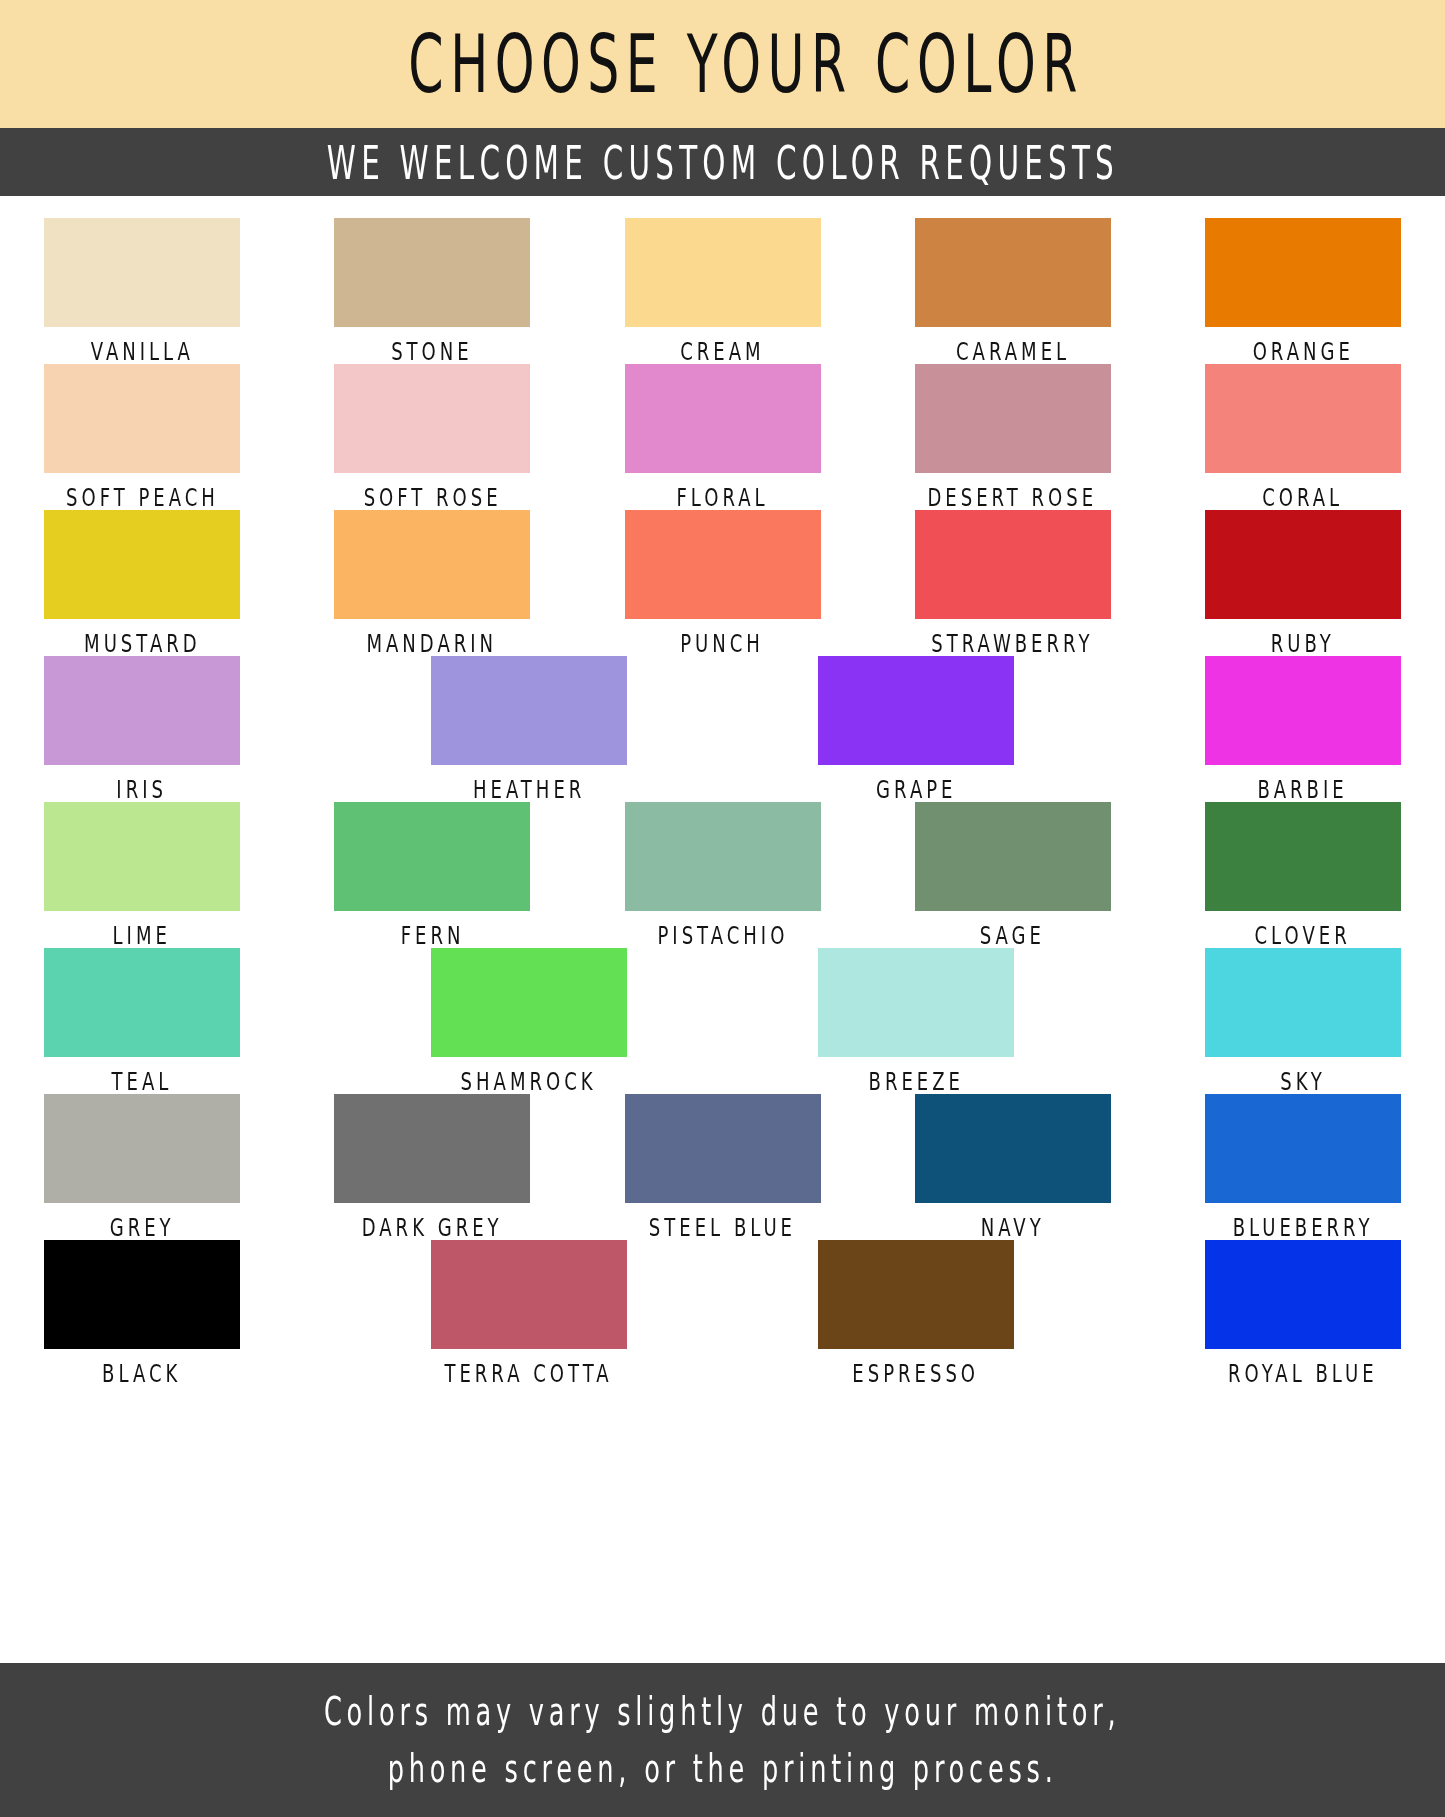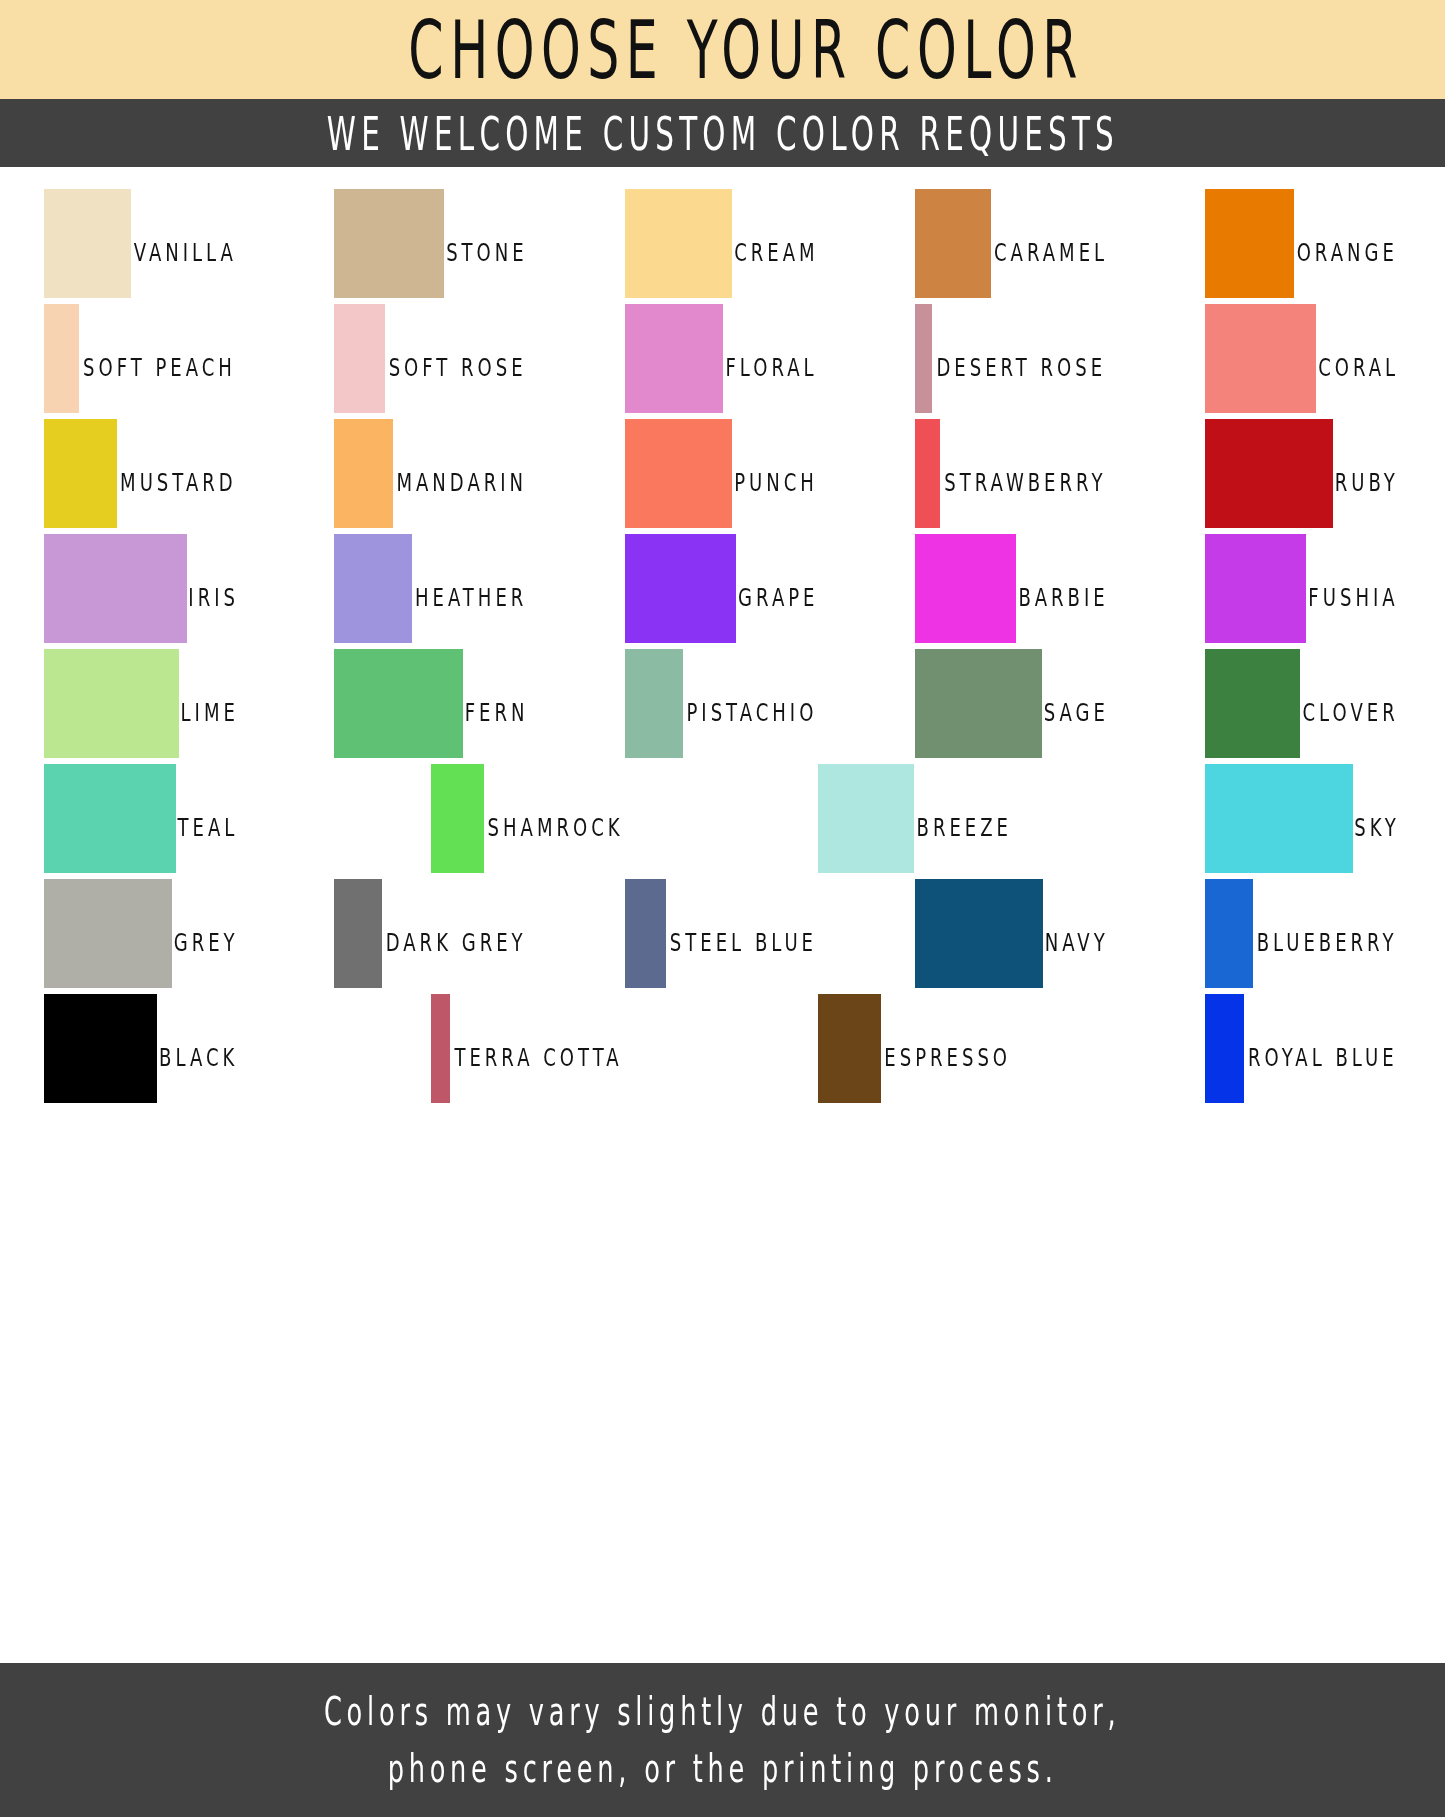--- a/index.html
+++ b/index.html
@@ -19,21 +19,21 @@
     width: 1445px;
     height: 1817px;
     background: #ffffff;
     box-sizing: border-box;
   }
 
   
   .band-title {
     width: 100%;
     background: #F9DFA6;
-    height: 99px;
+    height: 128px;
     display: flex;
     align-items: center;
     justify-content: center;
     box-sizing: border-box;
     padding-left: 47px;
   }
   .band-title .txt {
     font-family: "DejaVu Sans", sans-serif;
     font-size: 55px;
     letter-spacing: 7px;
@@ -69,21 +69,21 @@
     box-sizing: border-box;
   }
   .row {
     display: flex;
     justify-content: space-between;
     margin-bottom: 6px;
   }
   .cell {
     width: 196px;
     display: flex;
-    flex-direction: row;
+    flex-direction: column;
     align-items: center;
   }
   .swatch {
     width: 196px;
     height: 109px;
     display: block;
   }
   .swatch.white-sw {
     background: #ffffff;
     height: 109px;
@@ -225,24 +225,20 @@
           <div class="label">HEATHER</div>
         </div>
         <div class="cell">
           <div class="swatch" style="background: rgb(139, 51, 245);"></div>
           <div class="label">GRAPE</div>
         </div>
         <div class="cell">
           <div class="swatch" style="background: rgb(238, 51, 229);"></div>
           <div class="label">BARBIE</div>
         </div>
-        <div class="cell">
-          <div class="swatch" style="background: rgb(198, 59, 232);"></div>
-          <div class="label">FUSHIA</div>
-        </div>
       </div>
       <div class="row">
         <div class="cell">
           <div class="swatch" style="background: rgb(187, 231, 145);"></div>
           <div class="label">LIME</div>
         </div>
         <div class="cell">
           <div class="swatch" style="background: rgb(95, 193, 115);"></div>
           <div class="label">FERN</div>
         </div>

